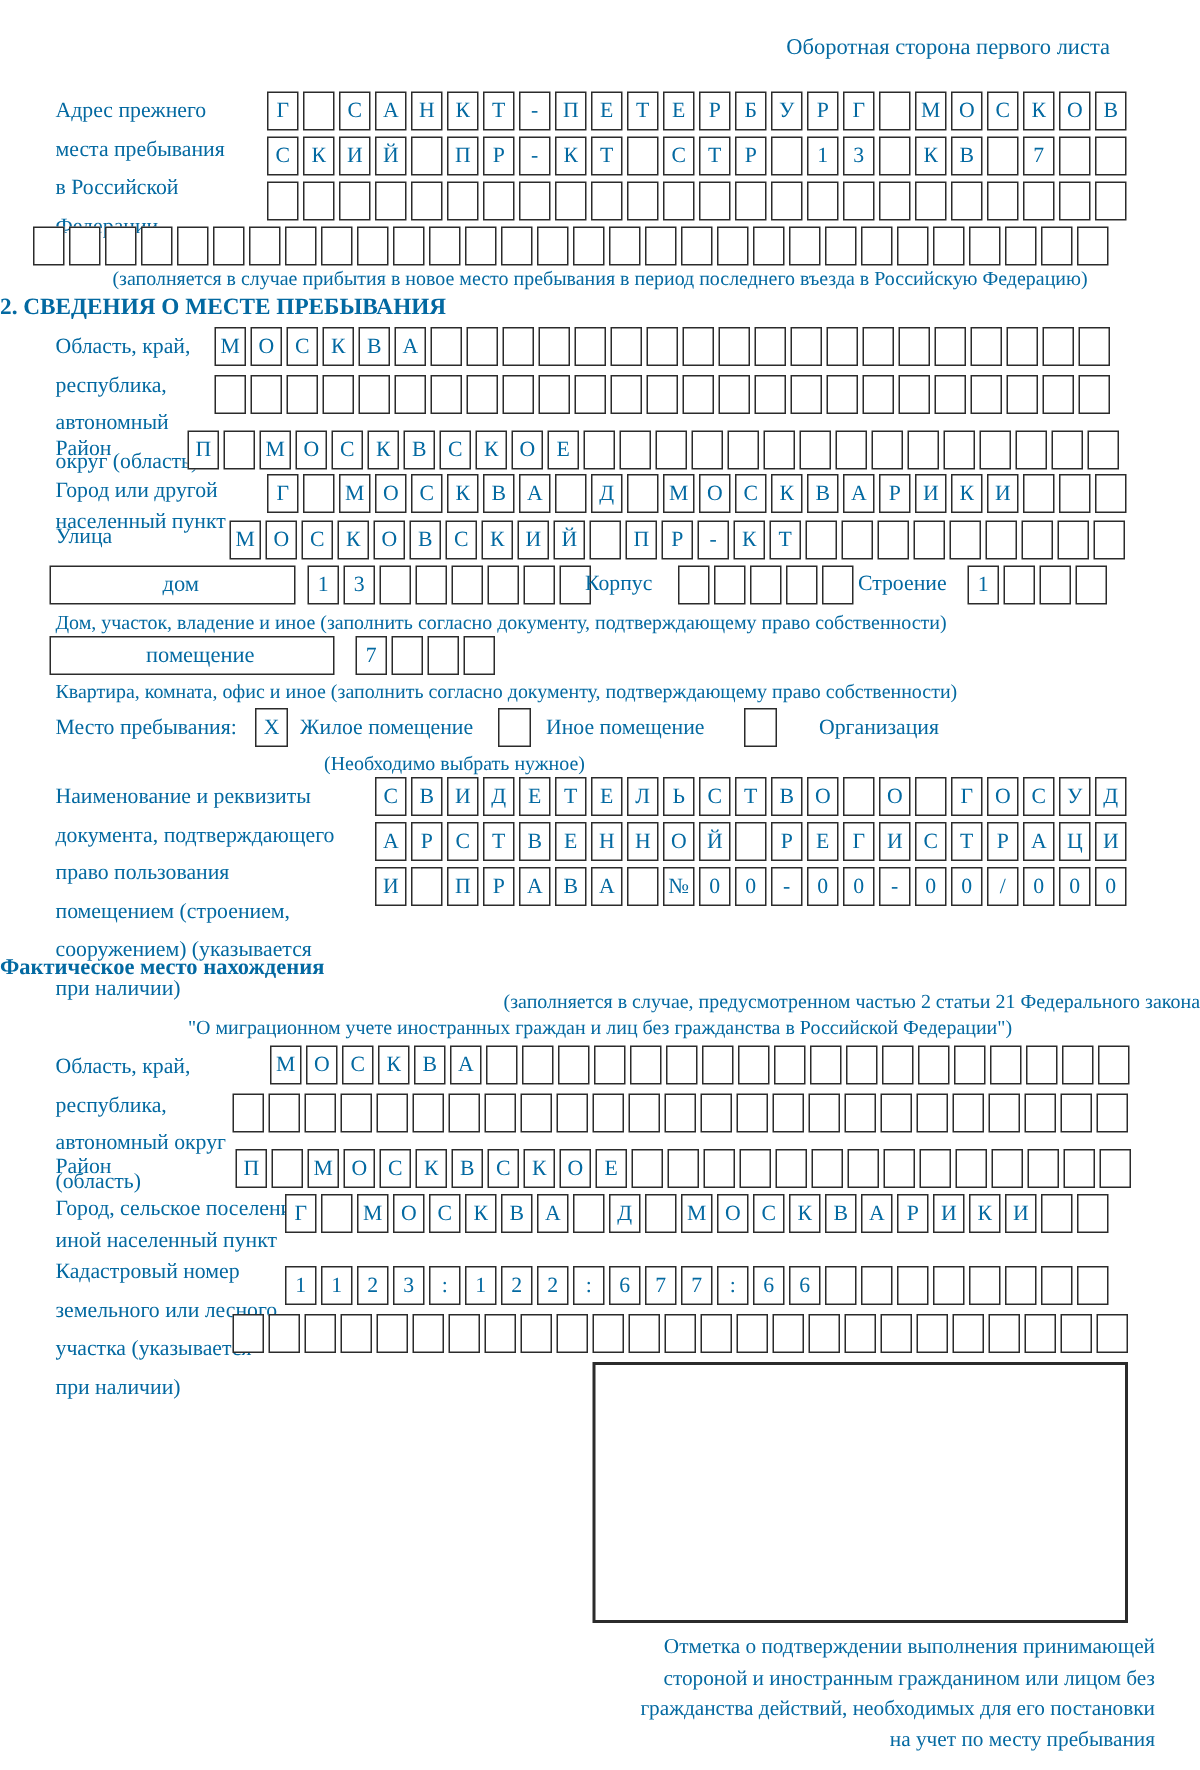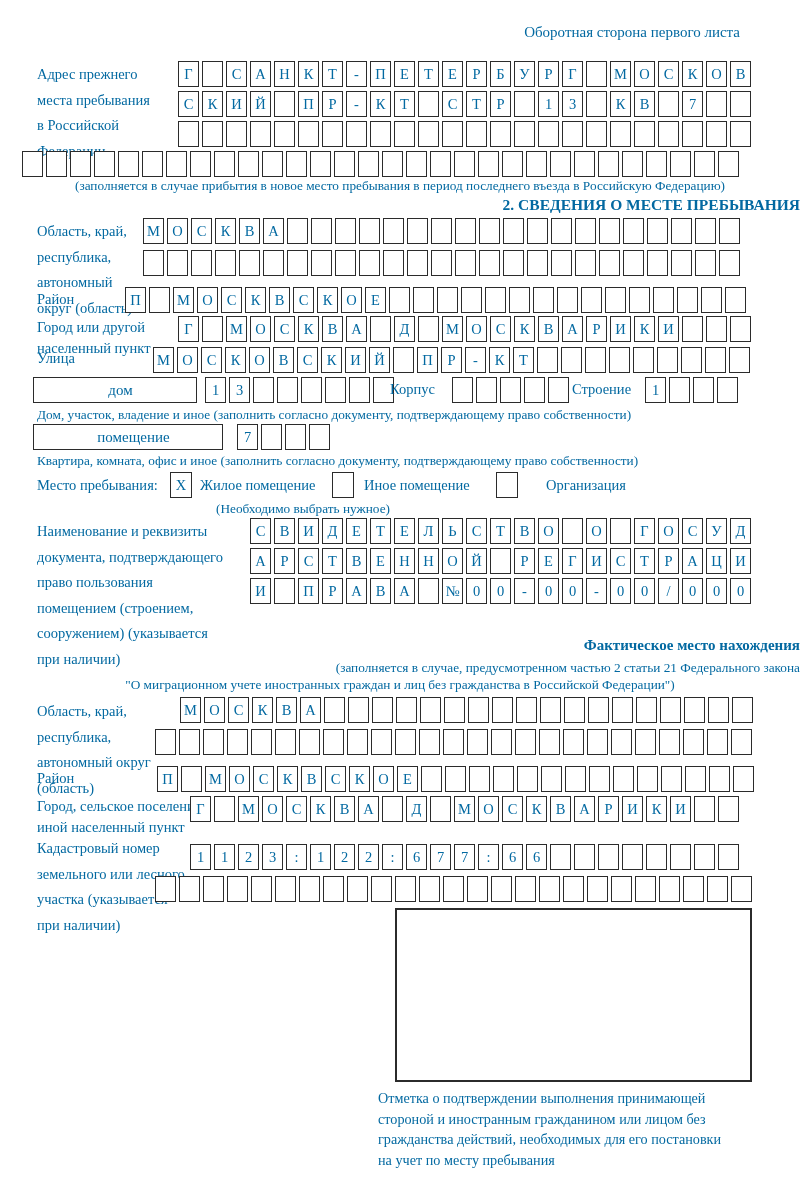--- a/index.html
+++ b/index.html
@@ -12,31 +12,31 @@
   .cell{
     box-sizing:border-box;flex:0 0 21px;width:21px;height:26px;
     border:1.6px solid #2b2b2b;display:flex;align-items:center;justify-content:center;
     font-size:14.5px;line-height:1;background:#fff;
   }
   .label{font-size:14.5px;line-height:25.5px;}
   .label-sm{font-size:14.5px;line-height:21px;}
   .inline-label{font-size:14.5px;white-space:nowrap;}
   .note{font-size:13.3px;white-space:nowrap;}
   .note-c{font-size:13.3px;text-align:center;width:800px;left:0;white-space:nowrap;}
-  .title{font-weight:bold;font-size:15.5px;text-align:right;width:800px;left:0;}
+  .title{font-weight:bold;font-size:15.5px;text-align:left;width:800px;left:0;}
   .namebox{
     box-sizing:border-box;border:1.6px solid #2b2b2b;display:flex;align-items:center;justify-content:center;
     font-size:15px;background:#fff;padding-left:11px;
   }
   .chkbox{
     box-sizing:border-box;position:absolute;width:22px;height:26px;border:1.6px solid #2b2b2b;
     display:flex;align-items:center;justify-content:center;font-size:14.5px;background:#fff;
   }
   .stamp{box-sizing:border-box;position:absolute;border:2px solid #2b2b2b;background:#fff;}
-  .caption{font-size:14.2px;line-height:20.5px;text-align:left;}
+  .caption{font-size:14.2px;line-height:20.5px;text-align:right;}
 </style>
 </head>
 <body>
 
 <div id="page">
 
   <div class="abs inline-label" style="top:24px;right:60px;font-size:15px;">Оборотная сторона первого листа</div>
 
   <div class="abs label" style="left:37px;top:62px;width:140px;">
       <div>Адрес прежнего</div>

